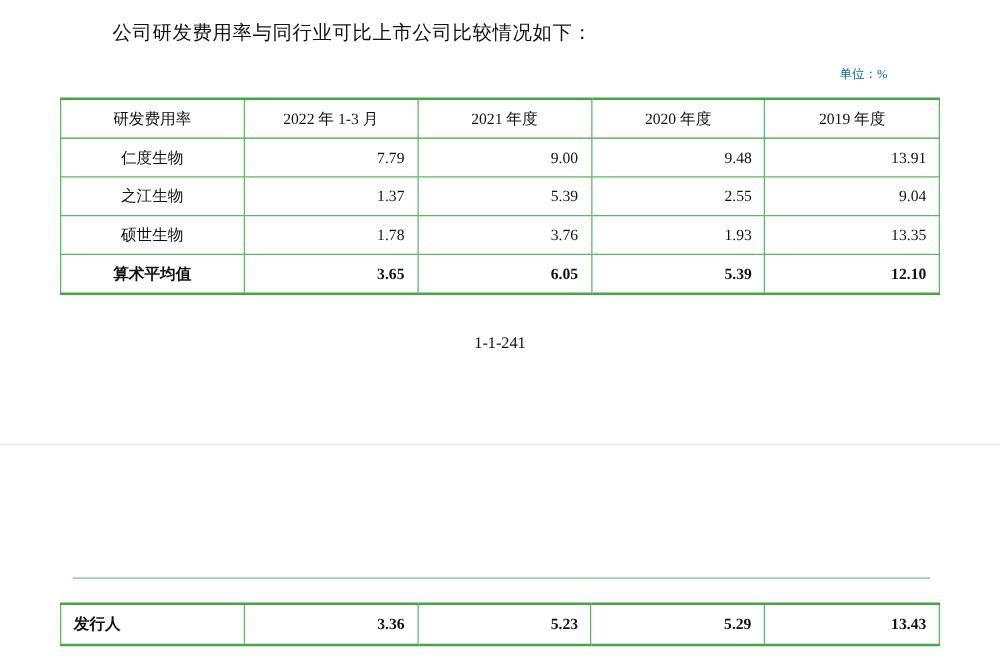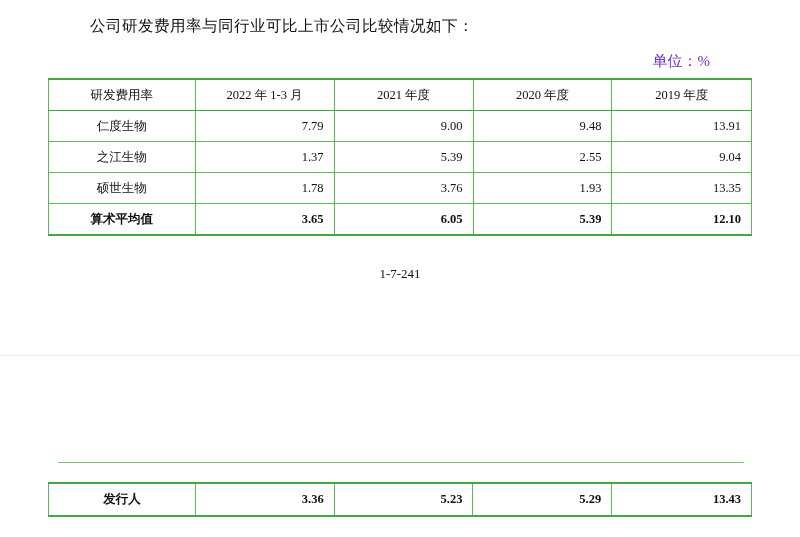--- a/index.html
+++ b/index.html
@@ -26,22 +26,22 @@
     left: 90px;
     top: 16px;
     font-size: 15.5px;
     letter-spacing: 0.5px;
     color: #111;
   }
   .unit-line {
     position: absolute;
     right: 90px;
     top: 52px;
-    font-size: 15px;
-    color: #6d28d9;
+    font-size: 10px;
+    color: #0369a1;
   }
   table.main {
     position: absolute;
     left: 48px;
     top: 78px;
     width: 704px;
     border-collapse: collapse;
     font-size: 12.5px;
     border-radius: 29px;
   }
@@ -122,21 +122,21 @@
   table.cont td {
     border-left: 1px solid #5cb85c;
     border-right: 1px solid #5cb85c;
     border-top: 2.5px solid #46a546;
     border-bottom: 2.5px solid #46a546;
     padding: 7px 10px;
     font-weight: bold;
     color: #111;
   }
   table.cont td.label {
-    text-align: center;
+    text-align: left;
     width: 150px;
     border-radius: 15px;
   }
   table.cont td.num {
     text-align: right;
     width: 138px;
   }
 </style>
 </head>
 <body>
@@ -180,21 +180,21 @@
       <tr class="avg">
         <td class="label">算术平均值</td>
         <td class="num">3.65</td>
         <td class="num">6.05</td>
         <td class="num">5.39</td>
         <td class="num">12.10</td>
       </tr>
     </tbody>
   </table>
 
-  <div class="page-num">1-7-241</div>
+  <div class="page-num">1-1-241</div>
 
   <div class="sep"></div>
 
   <div class="footer-rule"></div>
 
   <table class="cont">
     <tbody>
       <tr>
         <td class="label">发行人</td>
         <td class="num">3.36</td>

